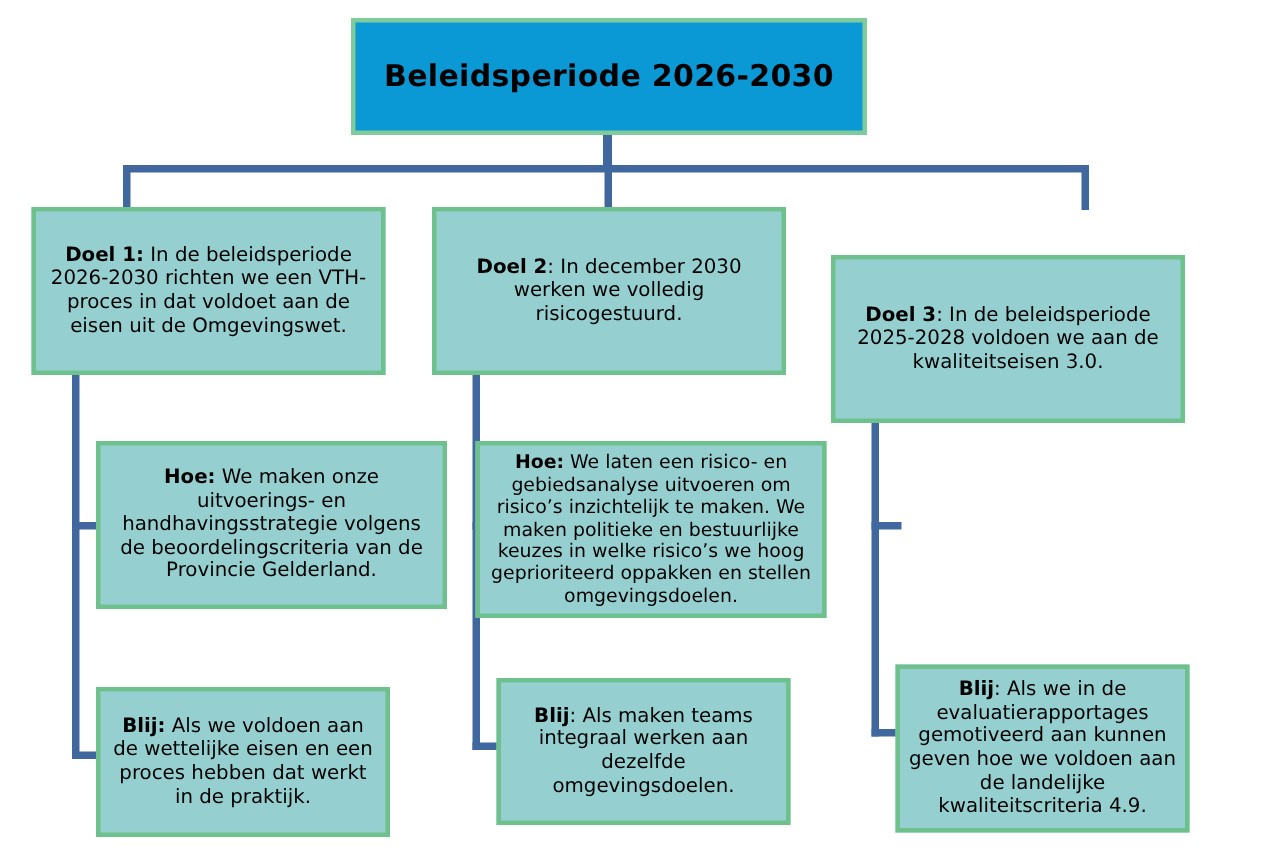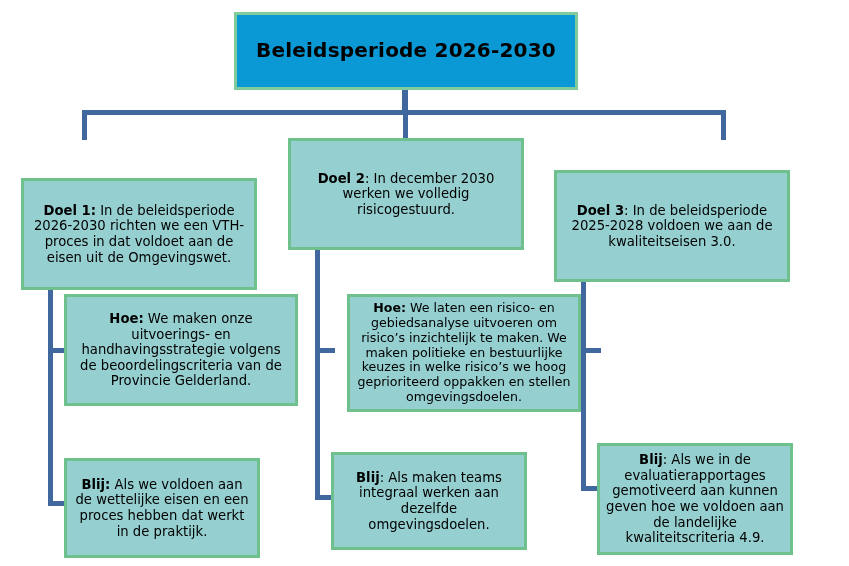--- a/index.html
+++ b/index.html
@@ -88,37 +88,37 @@
   <div class="line h" style="left:315px; top:495px; width:20px;"></div>
 
   <div class="line v" style="left:581px; top:248px; height:243px;"></div>
   <div class="line h" style="left:581px; top:348px; width:20px;"></div>
   <div class="line h" style="left:581px; top:486px; width:20px;"></div>
 
   <div class="box title-box" style="left:234px; top:12px; width:344px; height:78px;">
     <span class="txt">Beleidsperiode  2026-2030</span>
   </div>
 
-  <div class="box node-box" style="left:21px; top:138px; width:236px; height:112px;margin-top:40px;">
+  <div class="box node-box" style="left:21px; top:138px; width:236px; height:112px;">
     <span class="txt"><span class="lead">Doel 1:</span><span> In de beleidsperiode 2026-2030 richten we een VTH-proces in dat voldoet aan de eisen uit de Omgevingswet.</span></span>
   </div>
 
   <div class="box node-box" style="left:288px; top:138px; width:236px; height:112px;">
     <span class="txt"><span class="lead">Doel 2</span><span>:  In december 2030 werken we volledig risicogestuurd.</span></span>
   </div>
 
   <div class="box node-box" style="left:554px; top:138px; width:236px; height:112px;margin-top:32px;">
     <span class="txt"><span class="lead">Doel 3</span><span>:  In de beleidsperiode 2025-2028 voldoen we aan de kwaliteitseisen 3.0.</span></span>
   </div>
 
   <div class="box node-box" style="left:64px; top:294px; width:234px; height:112px;">
     <span class="txt"><span class="lead">Hoe:</span><span> We maken onze uitvoerings- en handhavingsstrategie volgens de beoordelingscriteria van de Provincie Gelderland.</span></span>
   </div>
 
-  <div class="box node-box small" style="left:347px; top:294px; width:234px; height:118px;">
+  <div class="box node-box small" style="left:317px; top:294px; width:234px; height:118px;">
     <span class="txt"><span class="lead">Hoe:</span><span> We laten een risico- en gebiedsanalyse uitvoeren om risico’s inzichtelijk te maken. We maken politieke en bestuurlijke keuzes in welke risico’s we hoog geprioriteerd oppakken en stellen omgevingsdoelen.</span></span>
   </div>
 
 
   <div class="box node-box" style="left:64px; top:458px; width:196px; height:100px;">
     <span class="txt"><span class="lead">Blij:</span><span> Als we voldoen aan de wettelijke eisen en een proces hebben dat werkt in de praktijk.</span></span>
   </div>
 
   <div class="box node-box" style="left:331px; top:452px; width:196px; height:98px;">
     <span class="txt"><span class="lead">Blij</span><span>:  Als maken teams integraal werken aan dezelfde omgevingsdoelen.</span></span>

